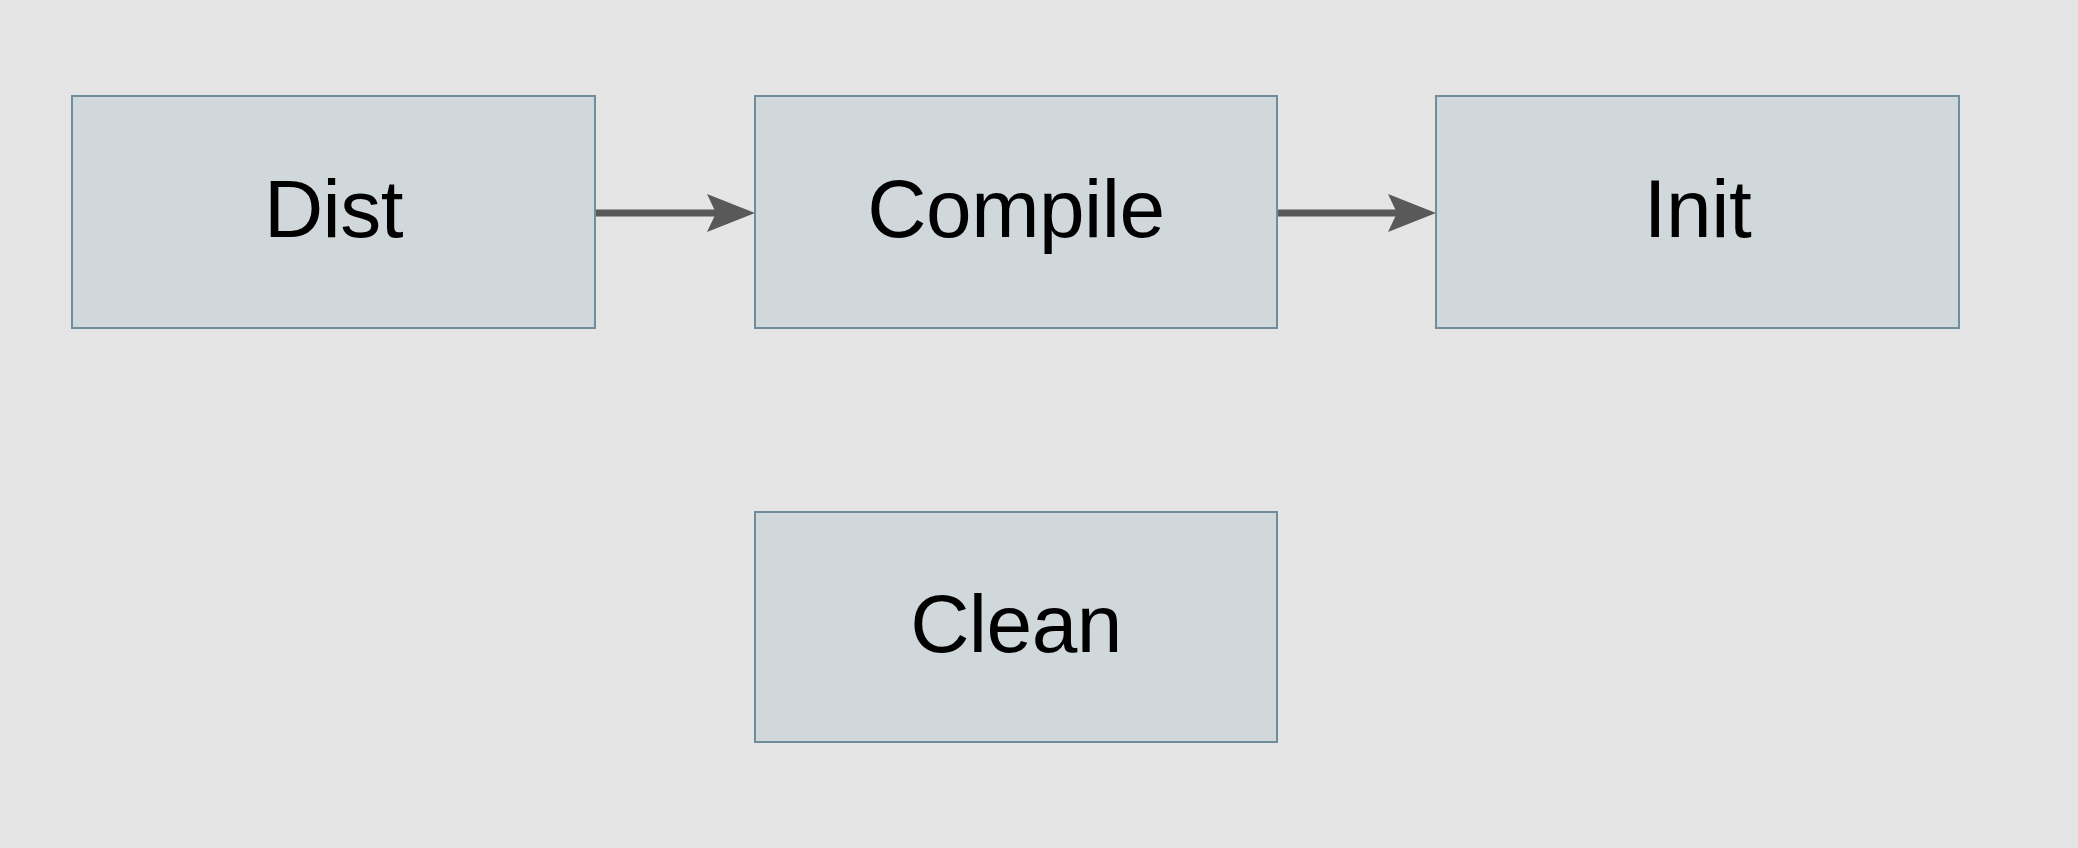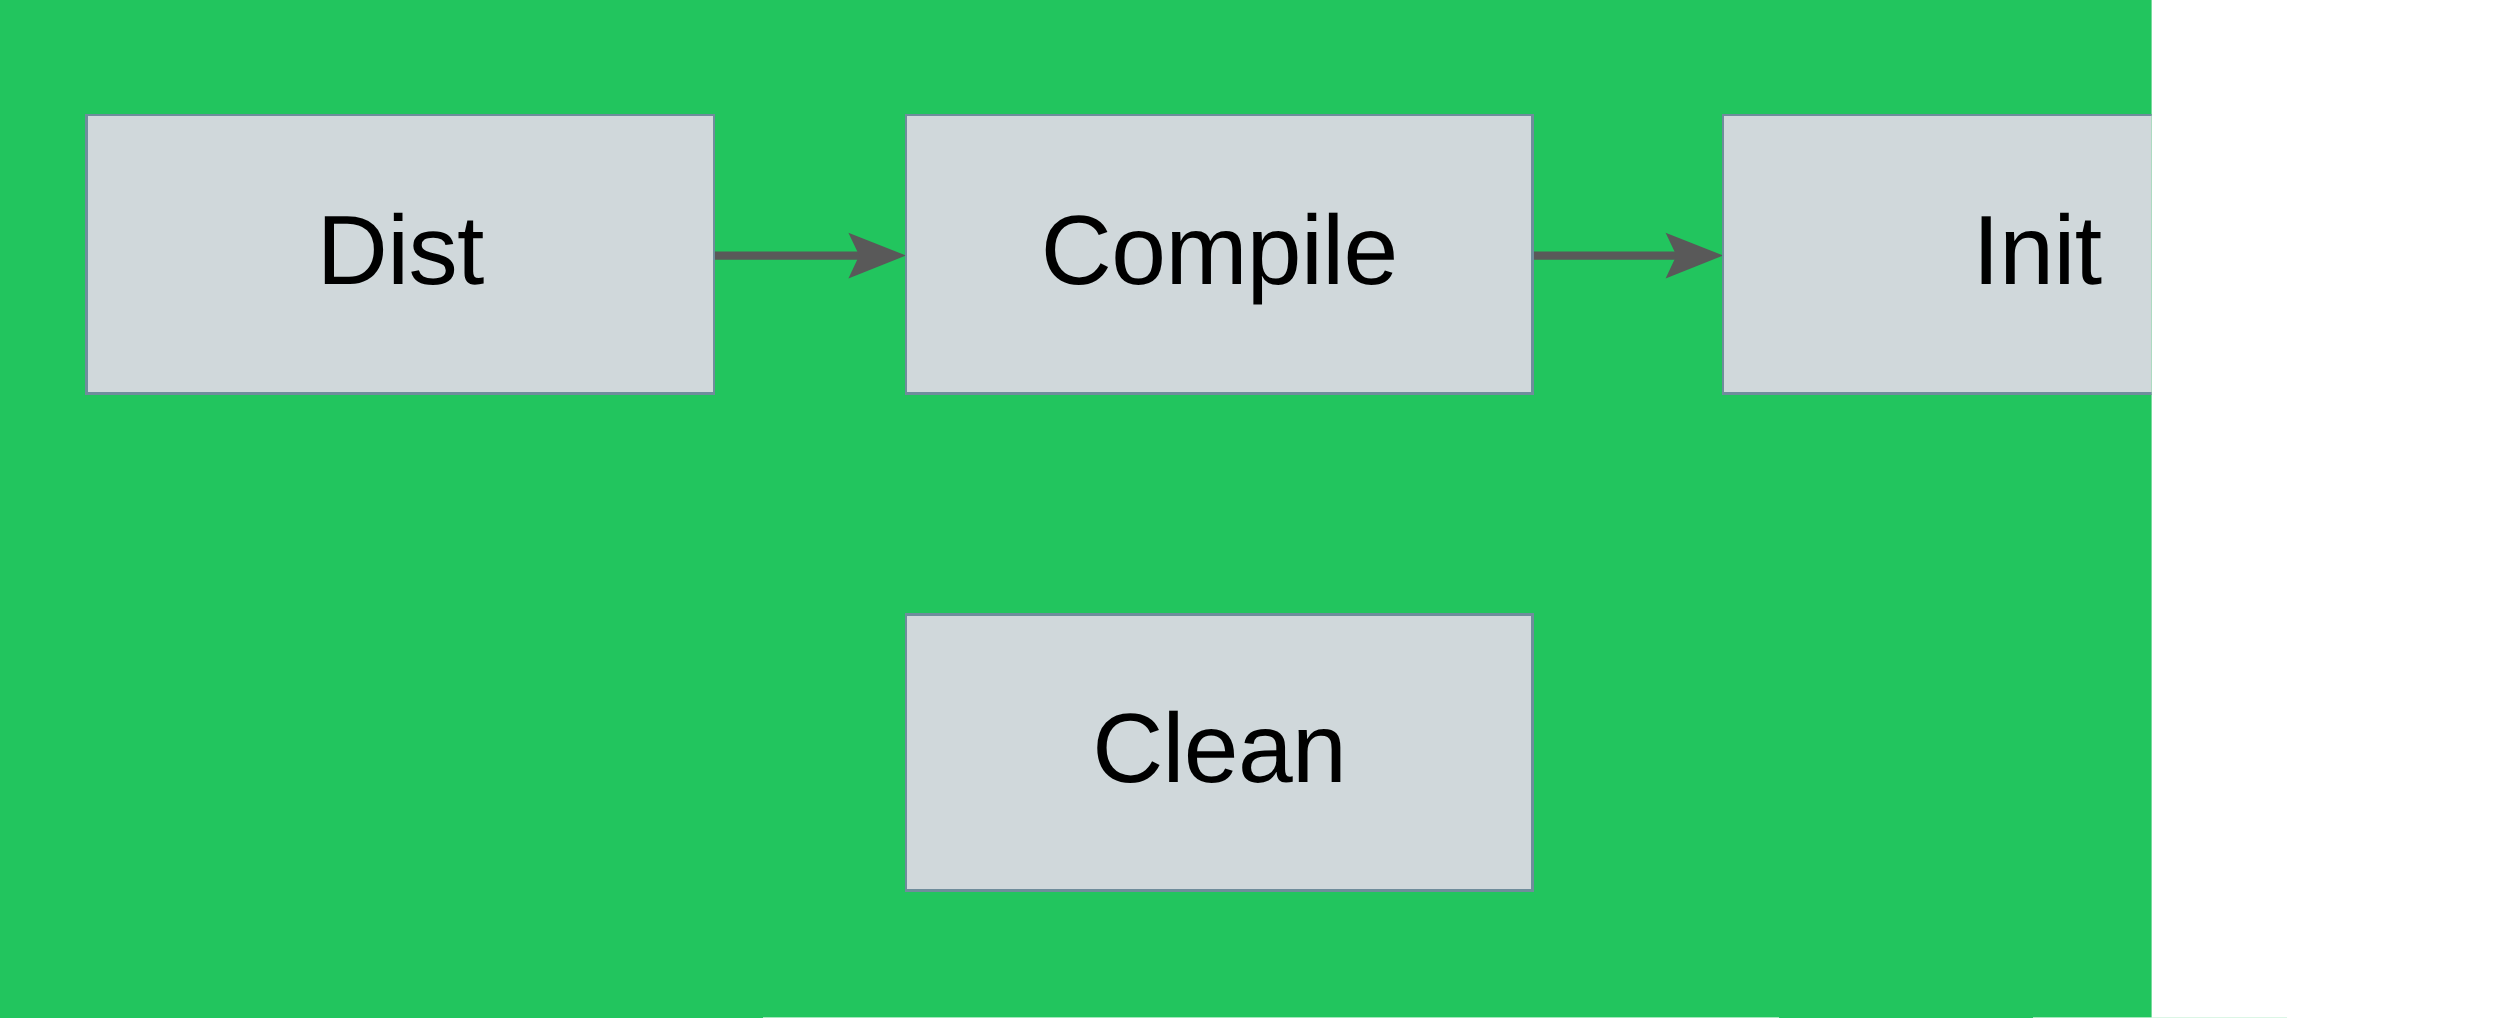--- a/index.html
+++ b/index.html
@@ -6,23 +6,23 @@
   html, body {
     margin: 0;
     padding: 0;
     background: #ffffff;
   }
   body {
     font-family: "Liberation Sans", sans-serif;
   }
   #canvas {
     position: relative;
-    width: 1793px;
+    width: 2078px;
     height: 848px;
-    background: #22c55e;
+    background: #e5e5e5;
     overflow: hidden;
   }
   #diagram-svg {
     position: absolute;
     left: 0;
     top: 0;
     width: 2078px;
     height: 848px;
     display: block;
   }

